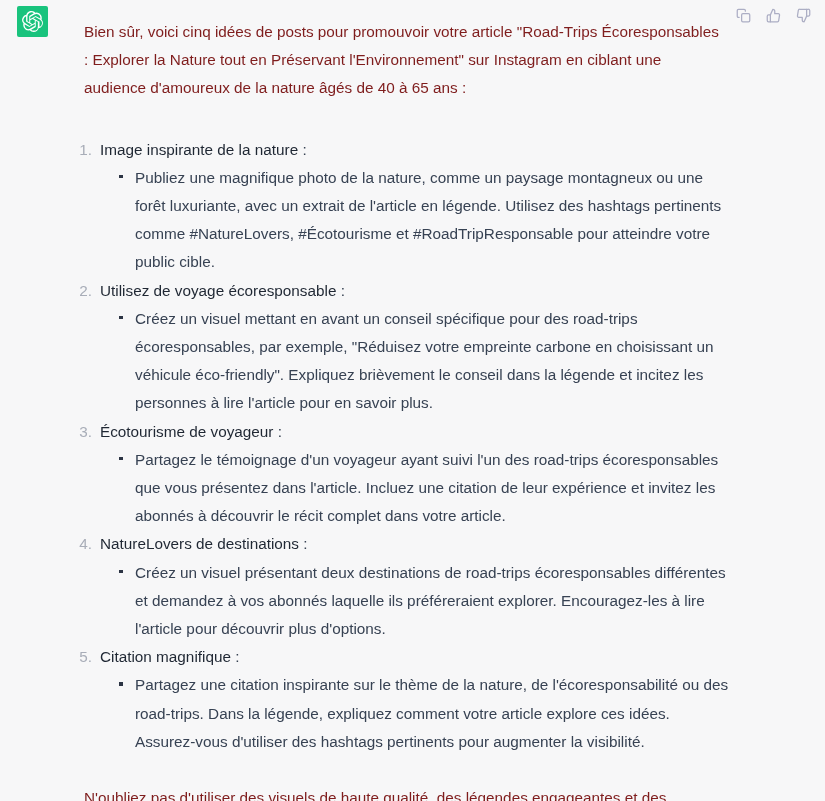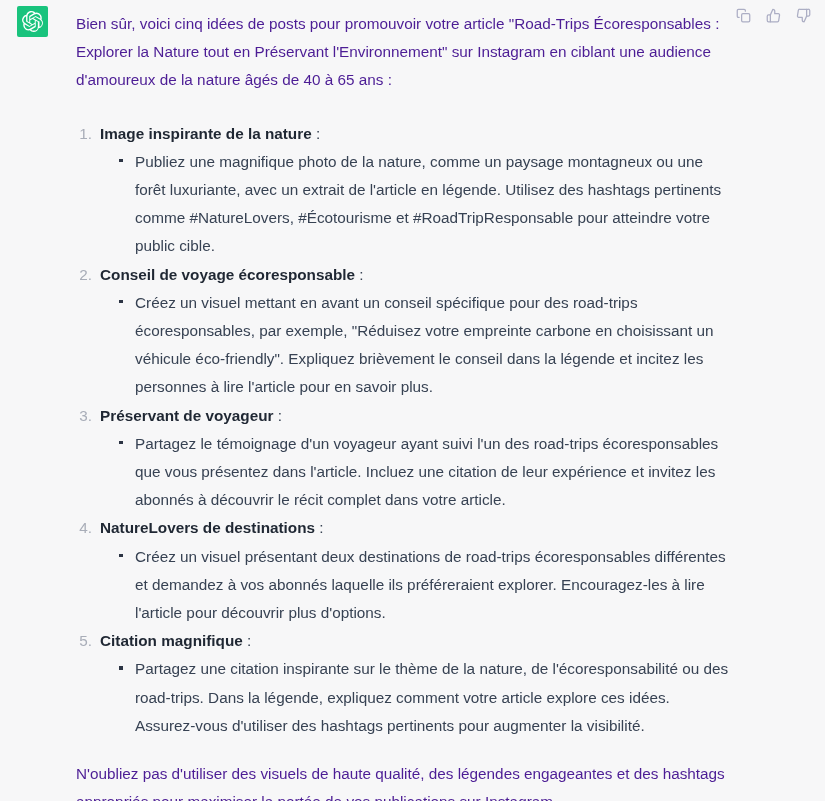--- a/index.html
+++ b/index.html
@@ -62,23 +62,23 @@
     position: absolute;
     left: 72px;
     top: 0;
     width: 660px;
     color: #374253;
     font-size: 15.3px;
     line-height: 28.2px;
   }
 
   .intro-p, .outro-p {
-    margin: 4px;
-    padding: 0;
-    color: #4c1d95;
+    margin: 12px;
+    padding: 0;
+    color: #7f1d1d;
   }
   .intro-p { padding-top: 6px; }
   .outro-p { padding-top: 16px; }
 
   ol.idea-list {
     list-style: none;
     margin: 0;
     padding: 0;
     padding-top: 21px;
   }
@@ -91,21 +91,21 @@
     position: absolute;
     left: 0;
     top: 0;
     width: 20px;
     text-align: right;
     color: #a8adb8;
     font-size: 15.3px;
     line-height: 28.2px;
   }
   .idea-title {
-    font-weight: bold;
+    font-weight: normal;
     color: #1f2733;
     font-size: 15.3px;
     line-height: 28.2px;
   }
   .idea-colon {
     font-weight: normal;
     color: #374253;
   }
 
   ul.sub-list {
@@ -178,29 +178,29 @@
       <li>
         <span class="num-marker">1.</span>
         <div><span class="idea-title">Image inspirante de la nature</span><span class="idea-colon"> :</span></div>
         <ul class="sub-list">
           <li><span class="bullet-marker"></span><span>Publiez une magnifique photo de la nature, comme un paysage montagneux ou une forêt luxuriante, avec un extrait de l'article en légende. Utilisez des hashtags pertinents comme #NatureLovers, #Écotourisme et #RoadTripResponsable pour atteindre votre public cible.</span></li>
         </ul>
       </li>
 
       <li>
         <span class="num-marker">2.</span>
-        <div><span class="idea-title">Conseil de voyage écoresponsable</span><span class="idea-colon"> :</span></div>
+        <div><span class="idea-title">Utilisez de voyage écoresponsable</span><span class="idea-colon"> :</span></div>
         <ul class="sub-list">
           <li><span class="bullet-marker"></span><span>Créez un visuel mettant en avant un conseil spécifique pour des road-trips écoresponsables, par exemple, "Réduisez votre empreinte carbone en choisissant un véhicule éco-friendly". Expliquez brièvement le conseil dans la légende et incitez les personnes à lire l'article pour en savoir plus.</span></li>
         </ul>
       </li>
 
       <li>
         <span class="num-marker">3.</span>
-        <div><span class="idea-title">Préservant de voyageur</span><span class="idea-colon"> :</span></div>
+        <div><span class="idea-title">Écotourisme de voyageur</span><span class="idea-colon"> :</span></div>
         <ul class="sub-list">
           <li><span class="bullet-marker"></span><span>Partagez le témoignage d'un voyageur ayant suivi l'un des road-trips écoresponsables que vous présentez dans l'article. Incluez une citation de leur expérience et invitez les abonnés à découvrir le récit complet dans votre article.</span></li>
         </ul>
       </li>
 
       <li>
         <span class="num-marker">4.</span>
         <div><span class="idea-title">NatureLovers de destinations</span><span class="idea-colon"> :</span></div>
         <ul class="sub-list">
           <li><span class="bullet-marker"></span><span>Créez un visuel présentant deux destinations de road-trips écoresponsables différentes et demandez à vos abonnés laquelle ils préféreraient explorer. Encouragez-les à lire l'article pour découvrir plus d'options.</span></li>

